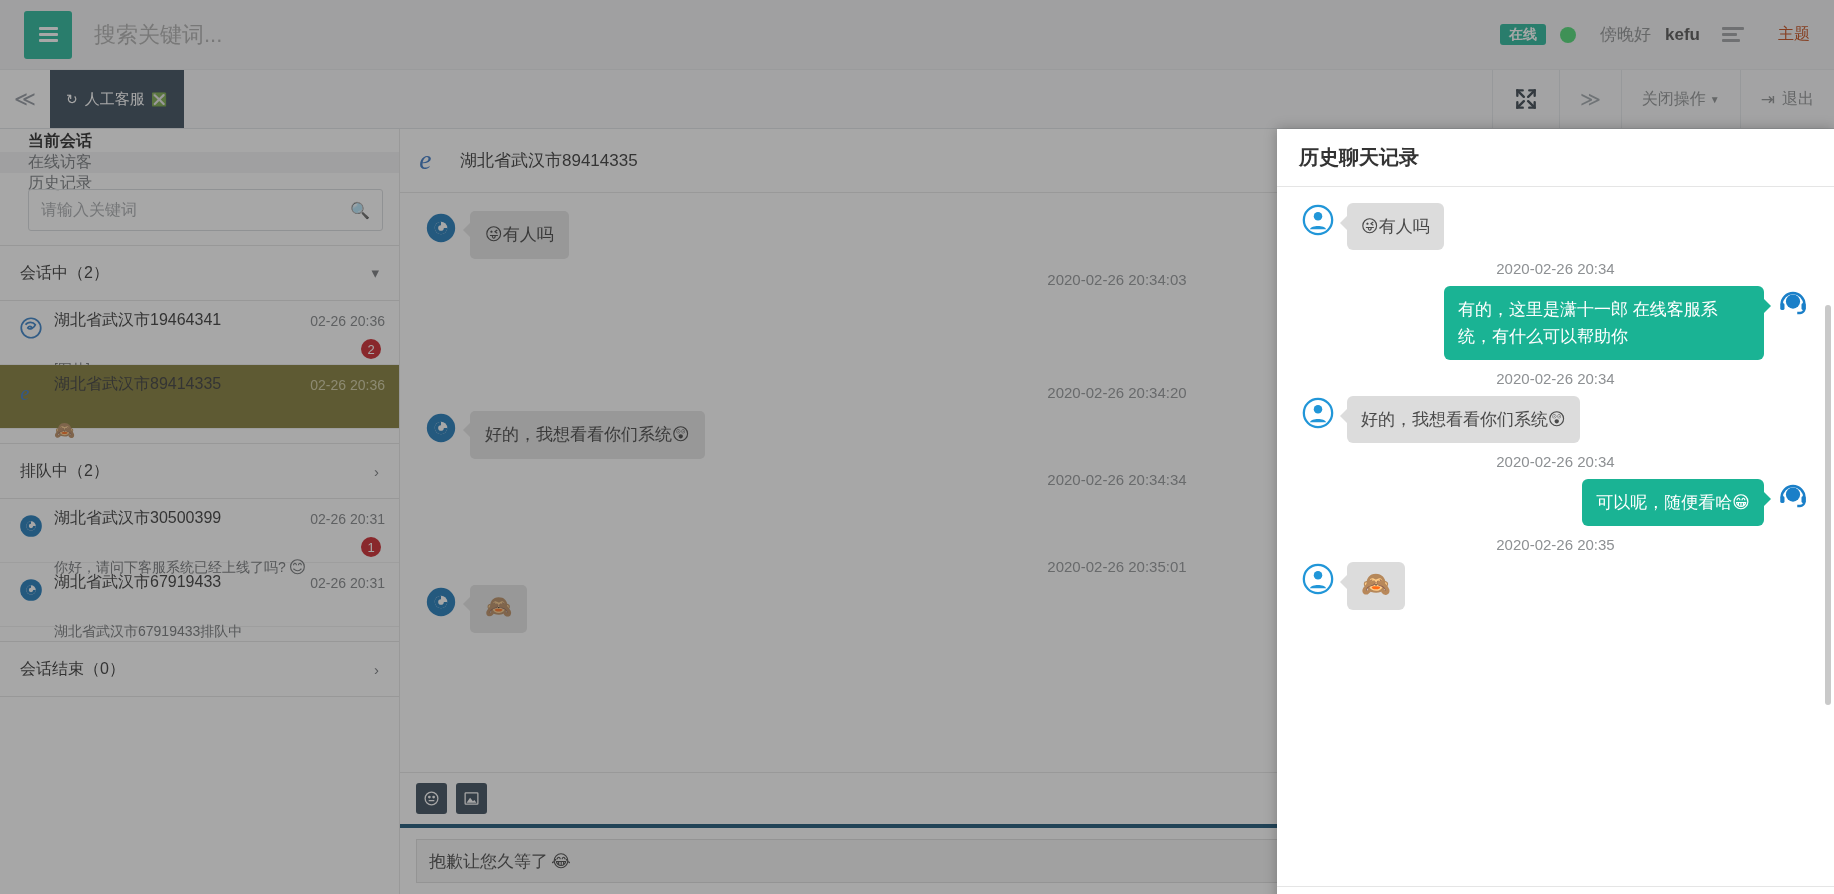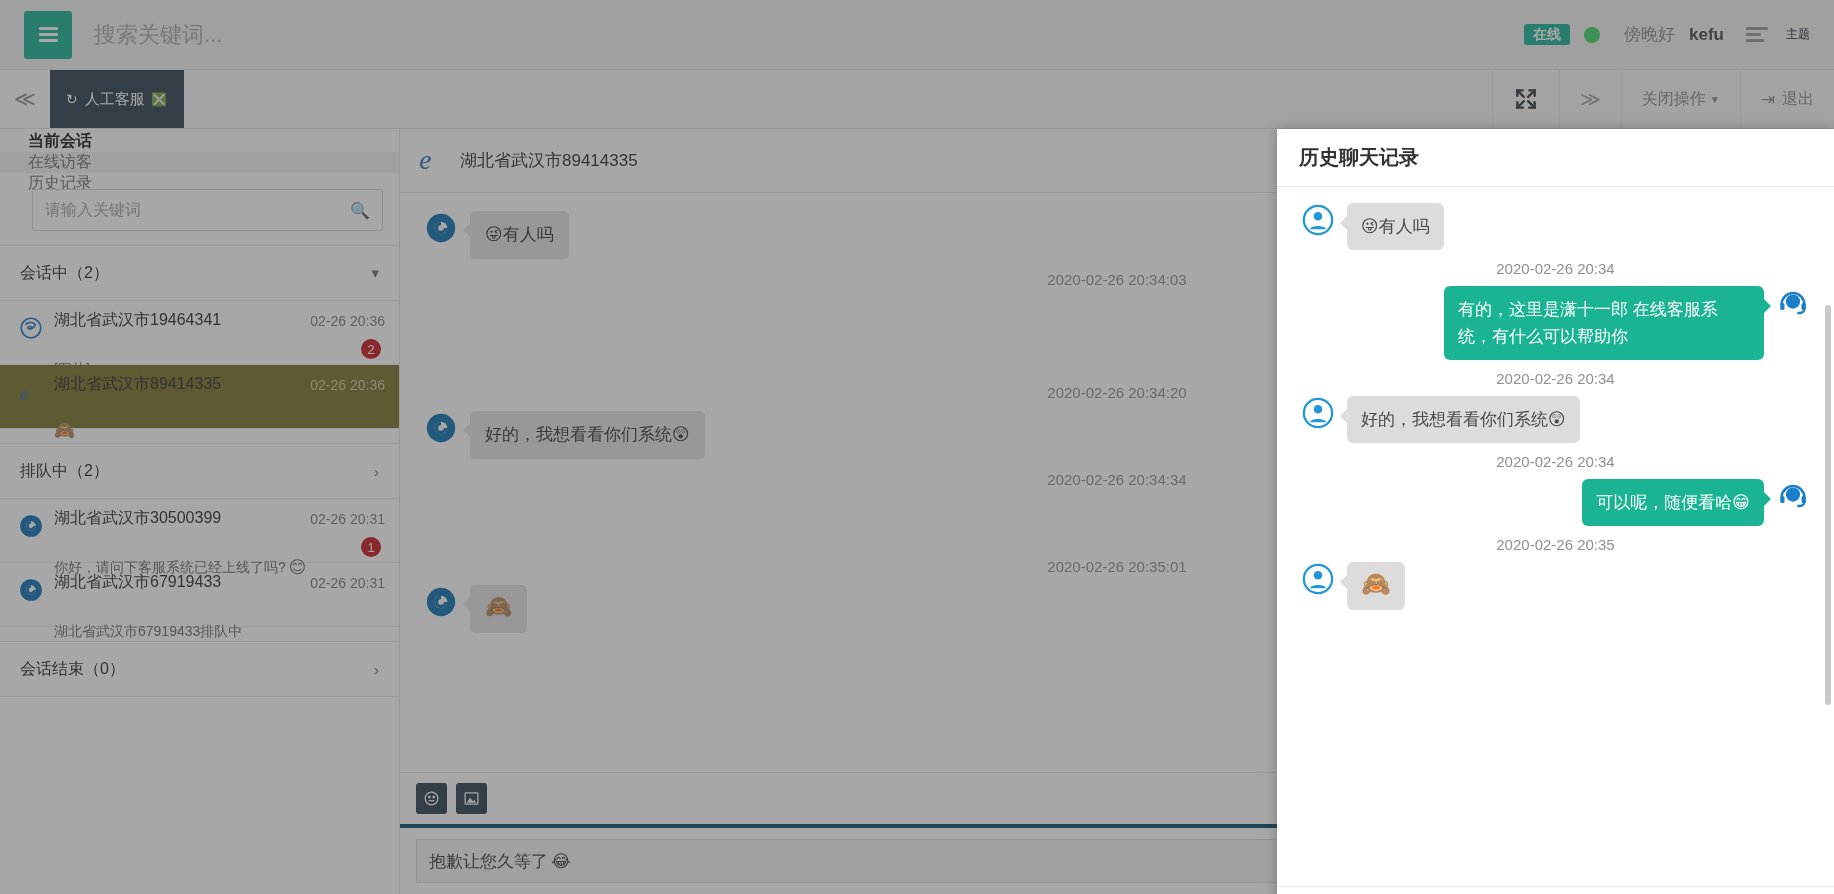--- a/index.html
+++ b/index.html
@@ -47,21 +47,21 @@
     background: #42d86c; display: inline-block;
   }
   .greet { color: #888a8c; font-size: 17px; margin-left: 10px; }
   .uname { color: #4a4a4a; font-size: 17px; font-weight: bold; }
   .list-icon { display: inline-block; width: 22px; margin-left: 8px; }
   .list-icon span {
     display: block; height: 3px; background: #9a9c9e; margin: 3px 0; border-radius: 1px;
   }
   .list-icon span:nth-child(2) { width: 15px; }
   .list-icon span:nth-child(3) { width: 18px; }
-  .theme-link { color: #0f172a; font-size: 12px; margin-left: 4px; cursor: pointer; }
+  .theme-link { color: #c2410c; font-size: 16px; margin-left: 20px; cursor: pointer; }
 
   
   .tabbar {
     position: absolute; left: 0; top: 70px; width: 1834px; height: 59px;
     background: #f7f8f9; border-bottom: 1px solid #dfe2e6;
     display: flex; align-items: stretch;
   }
   .tab-collapse {
     width: 50px; display: flex; align-items: center; justify-content: center;
     color: #8a9099; font-size: 21px; cursor: pointer; background:#fff;
@@ -90,21 +90,21 @@
   }
   .panel-tabs { display: flex; height: 44px; background: #f3f3f4; flex-direction: column; }
   .panel-tab {
     padding: 0 28px; display: flex; align-items: center;
     font-size: 16px; color: #707478; cursor: pointer;
   }
   .panel-tab.active {
     background: #fff; color: #1b1b1b; font-weight: bold;
     border-top: 2px solid #fff;
   }
-  .kw-wrap { padding: 16px 16px 0 4px; margin-left: 28px; }
+  .kw-wrap { padding: 16px 16px 0 28px; }
   .kw-box {
     position: relative; border: 1px solid #d6d9dc; border-radius: 3px;
     height: 42px; display: flex; align-items: center;
   }
   .kw-box input {
     border: none; outline: none; background: transparent;
     font-size: 16px; color: #55595c; padding: 0 12px; width: 100%;
     font-family: "Liberation Sans", sans-serif;
   }
   .kw-box input::placeholder { color: #a3a6a9; }

